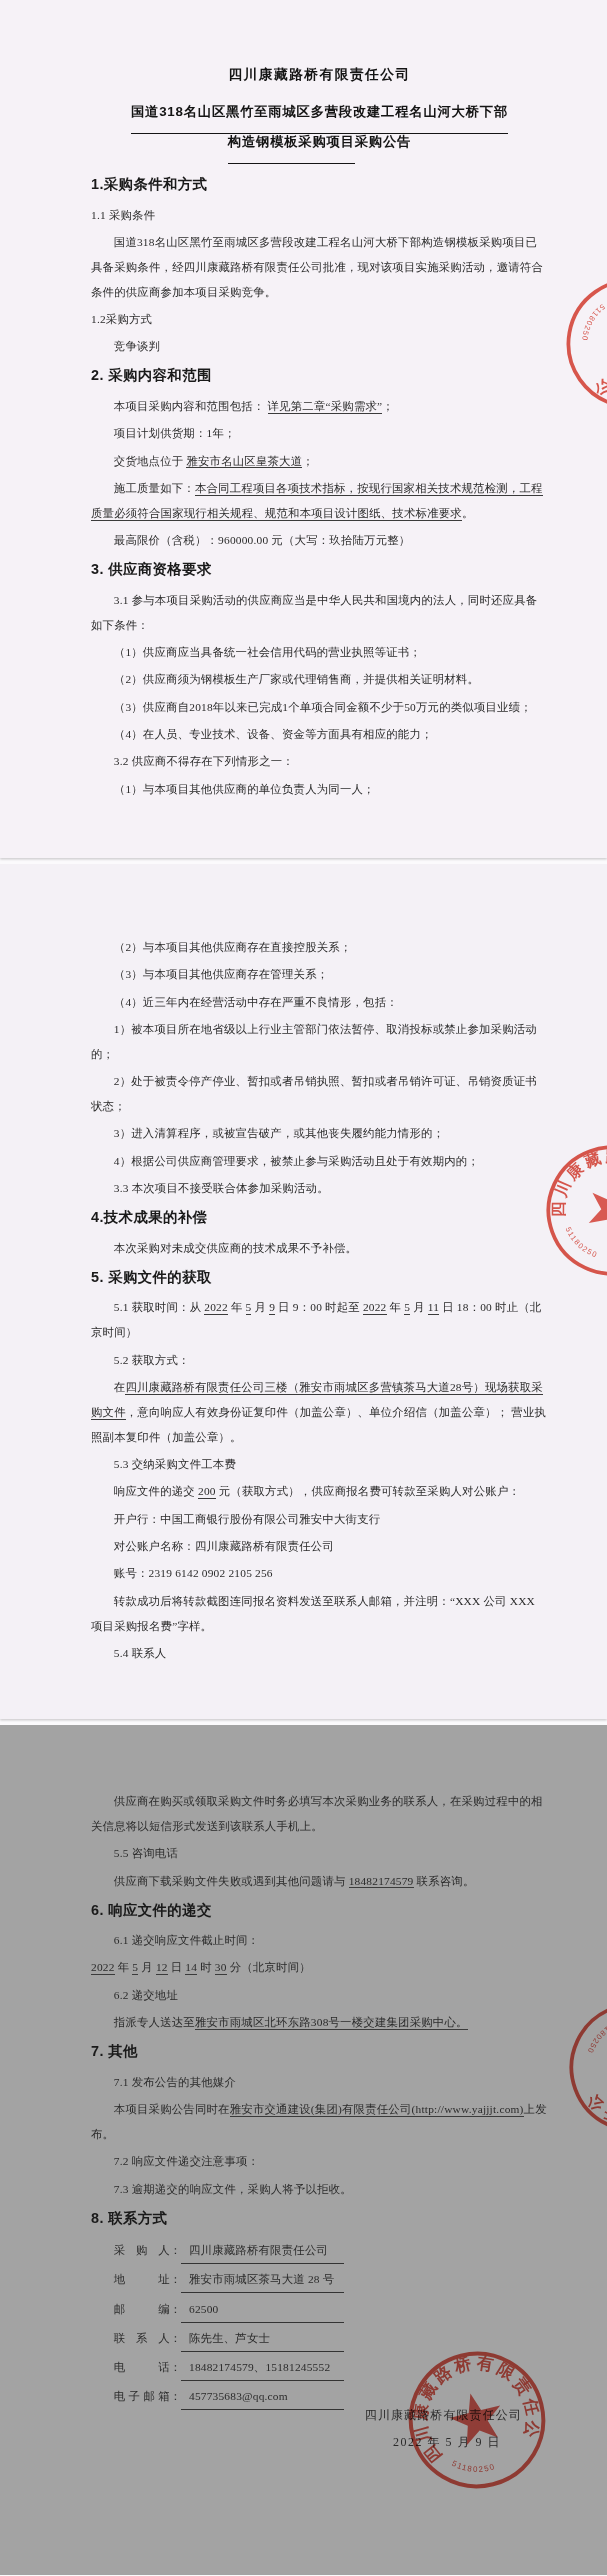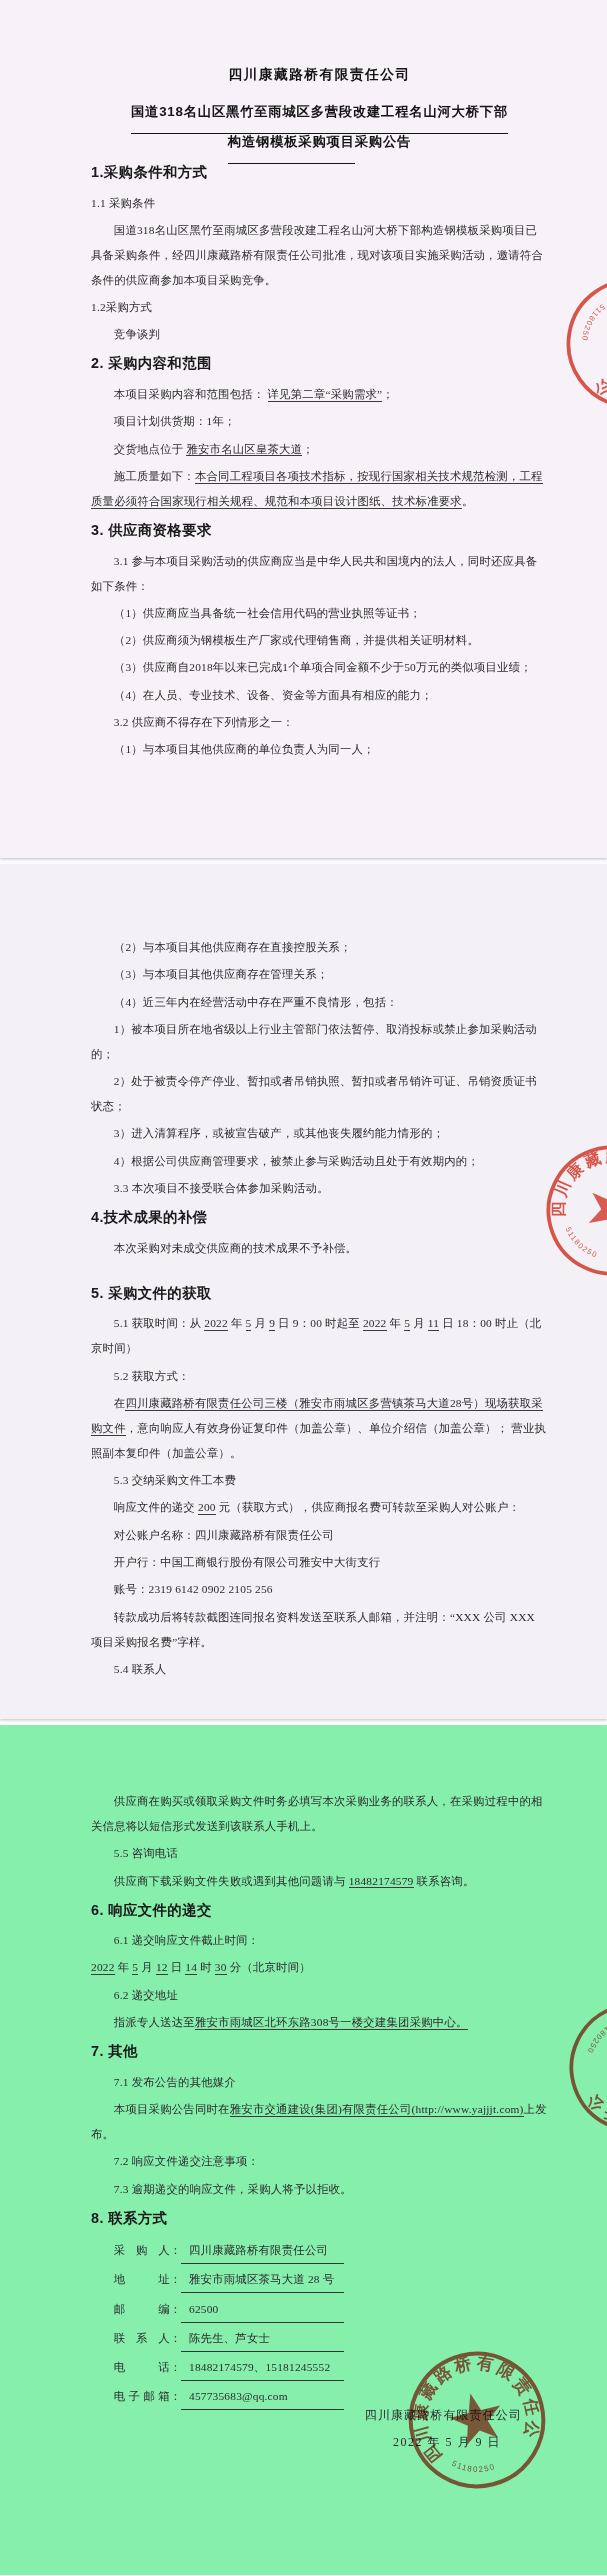--- a/index.html
+++ b/index.html
@@ -1,21 +1,21 @@
 <!DOCTYPE html>
 <html style="font-size:12px"><head>
 <meta charset="utf-8">
 <style>
   html,body{margin:0;padding:0;}
   body{width:607px;background:#fbfafc;font-family:"Liberation Serif","DejaVu Serif",serif;}
   .doc{width:607px;position:relative;}
   .page{position:relative;width:607px;background:#f6f2f7;overflow:hidden;box-shadow:0 1.5px 2.3px rgba(0,0,0,.18);}
   #page1{height:858px;}
   #page2{height:855px;margin-top:6px;background:#f4f1f6;}
-  #page3{height:850px;margin-top:6px;background:#86efac;}
+  #page3{height:850px;margin-top:6px;background:#a3a3a3;}
   .content{position:absolute;left:91px;right:59px;top:0;}
   #page1 .content{padding-top:65px;}
   #page2 .content{padding-top:71px;}
   #page3 .content{padding-top:64px;}
   .para{font-size:11.4px;line-height:25px;margin:0 0 2.3px;color:#2b2b2b;letter-spacing:0.2px;}
   .u{border-bottom:0.8px solid #3b3b3b;padding-bottom:0.8px;}
   .h1{font-family:"Liberation Sans","DejaVu Sans",sans-serif;font-size:14.4px;font-weight:bold;color:#1a1a1a;line-height:21px;margin:6.8px 0 7.6px;letter-spacing:0.4px;}
   .company-title{font-family:"Liberation Sans","DejaVu Sans",sans-serif;font-size:13.7px;font-weight:bold;text-align:center;letter-spacing:1.5px;line-height:20px;margin:0 0 12px;color:#141414;}
   .doc-title-line{font-family:"Liberation Sans","DejaVu Sans",sans-serif;font-size:13.3px;font-weight:bold;text-align:center;line-height:30px;letter-spacing:0.8px;margin:0;color:#141414;}
   .doc-title-line .u{border-bottom:1.5px solid #151515;padding-bottom:14px;}
@@ -34,30 +34,31 @@
 </head>
 <body>
 
 <div class="doc">
 
   <div class="page" id="page1">
     <div class="content">
         <div class="company-title">四川康藏路桥有限责任公司</div>
         <div class="doc-title-line"><span class="u">国道318名山区黑竹至雨城区多营段改建工程名山河大桥下部</span></div>
         <div class="doc-title-line"><span class="u">构造钢模板采购项目</span><span>采购公告</span></div>
-        <div class="h1" style="margin-top: 5px;">1.采购条件和方式</div>
+        <div class="h1" style="margin-top: 17px;">1.采购条件和方式</div>
         <div class="para" style="text-indent: 0em;"><span>1.1 采购条件</span></div>
         <div class="para" style="text-indent: 2em;"><span>国道318名山区黑竹至雨城区多营段改建工程名山河大桥下部构造钢模板采购项目已具备采购条件，经四川康藏路桥有限责任公司批准，现对该项目实施采购活动，邀请符合条件的供应商参加本项目采购竞争。</span></div>
         <div class="para" style="text-indent: 0em;"><span>1.2采购方式</span></div>
         <div class="para" style="text-indent: 2em;"><span>竞争谈判</span></div>
         <div class="h1" style="margin-top: 6px;">2. 采购内容和范围</div>
         <div class="para" style="text-indent: 2em;"><span>本项目采购内容和范围包括： </span><span class="u">详见第二章“采购需求”</span><span>；</span></div>
         <div class="para" style="text-indent: 2em;"><span>项目计划供货期：1年；</span></div>
         <div class="para" style="text-indent: 2em;"><span>交货地点位于 </span><span class="u">雅安市名山区皇茶大道</span><span>；</span></div>
         <div class="para" style="text-indent: 2em;"><span>施工质量如下：</span><span class="u">本合同工程项目各项技术指标，按现行国家相关技术规范检测，工程质量必须符合国家现行相关规程、规范和本项目设计图纸、技术标准要求</span><span>。</span></div>
+        <div class="para" style="text-indent: 2em;"><span>最高限价（含税）：960000.00 元（大写：玖拾陆万元整）</span></div>
         <div class="h1" style="margin-top: 6px;">3.  供应商资格要求</div>
         <div class="para" style="text-indent: 2em;"><span>3.1 参与本项目采购活动的供应商应当是中华人民共和国境内的法人，同时还应具备如下条件：</span></div>
         <div class="para" style="text-indent: 2em; font-family: Liberation Serif, serif;"><span>（1）供应商应当具备统一社会信用代码的营业执照等证书；</span></div>
         <div class="para" style="text-indent: 2em;"><span>（2）供应商须为钢模板生产厂家或代理销售商，并提供相关证明材料。</span></div>
         <div class="para" style="text-indent: 2em;"><span>（3）供应商自2018年以来已完成1个单项合同金额不少于50万元的类似项目业绩；</span></div>
         <div class="para" style="text-indent: 2em;"><span>（4）在人员、专业技术、设备、资金等方面具有相应的能力；</span></div>
         <div class="para" style="text-indent: 2em;"><span>3.2 供应商不得存在下列情形之一：</span></div>
         <div class="para" style="text-indent: 2em;"><span>（1）与本项目其他供应商的单位负责人为同一人；</span></div>
       </div>
     <svg class="seal seal-edge1" viewBox="0 0 200 200">
@@ -72,28 +73,28 @@
         <div class="para" style="text-indent: 2em;"><span>（2）与本项目其他供应商存在直接控股关系；</span></div>
         <div class="para" style="text-indent: 2em;"><span>（3）与本项目其他供应商存在管理关系；</span></div>
         <div class="para" style="text-indent: 2em;"><span>（4）近三年内在经营活动中存在严重不良情形，包括：</span></div>
         <div class="para" style="text-indent: 2em;"><span>1）被本项目所在地省级以上行业主管部门依法暂停、取消投标或禁止参加采购活动的；</span></div>
         <div class="para" style="text-indent: 2em;"><span>2）处于被责令停产停业、暂扣或者吊销执照、暂扣或者吊销许可证、吊销资质证书状态；</span></div>
         <div class="para" style="text-indent: 2em;"><span>3）进入清算程序，或被宣告破产，或其他丧失履约能力情形的；</span></div>
         <div class="para" style="text-indent: 2em;"><span>4）根据公司供应商管理要求，被禁止参与采购活动且处于有效期内的；</span></div>
         <div class="para" style="text-indent: 2em;"><span>3.3 本次项目不接受联合体参加采购活动。</span></div>
         <div class="h1" style="margin-top: 6px;">4.技术成果的补偿</div>
         <div class="para" style="text-indent: 2em; margin-top: 4.6px;"><span>本次采购对未成交供应商的技术成果不予补偿。</span></div>
-        <div class="h1" style="margin-top: 22px;">5. 采购文件的获取</div>
+        <div class="h1" style="margin-top: 6px;">5. 采购文件的获取</div>
         <div class="para" style="text-indent: 2em;"><span>5.1 获取时间：从 </span><span class="u">2022</span><span> 年 </span><span class="u">5</span><span> 月 </span><span class="u">9</span><span> 日 9：00 时起至 </span><span class="u">2022</span><span> 年 </span><span class="u">5</span><span> 月 </span><span class="u">11</span><span> 日 18：00 时止（北京时间）</span></div>
         <div class="para" style="text-indent: 2em;"><span>5.2 获取方式：</span></div>
         <div class="para" style="text-indent: 2em;"><span>在</span><span class="u">四川康藏路桥有限责任公司三楼（雅安市雨城区多营镇茶马大道28号）现场获取采购文件</span><span>，意向响应人有效身份证复印件（加盖公章）、单位介绍信（加盖公章）； 营业执照副本复印件（加盖公章）。</span></div>
         <div class="para" style="text-indent: 2em;"><span>5.3 交纳采购文件工本费</span></div>
         <div class="para" style="text-indent: 2em;"><span>响应文件的递交 </span><span class="u">200</span><span> 元（获取方式），供应商报名费可转款至采购人对公账户：</span></div>
+        <div class="para" style="text-indent: 2em;"><span>开户行：中国工商银行股份有限公司雅安中大街支行</span></div>
         <div class="para" style="text-indent: 2em;"><span>对公账户名称：四川康藏路桥有限责任公司</span></div>
-        <div class="para" style="text-indent: 2em;"><span>开户行：中国工商银行股份有限公司雅安中大街支行</span></div>
         <div class="para" style="text-indent: 2em;"><span>账号：2319 6142 0902 2105 256</span></div>
         <div class="para" style="text-indent: 2em;"><span>转款成功后将转款截图连同报名资料发送至联系人邮箱，并注明：“XXX 公司 XXX 项目采购报名费”字样。</span></div>
         <div class="para" style="text-indent: 2em;"><span>5.4 联系人</span></div>
       </div>
     <svg class="seal seal-edge2" viewBox="0 0 200 200">
       <g transform="rotate(25,100,100)">
           <use href="#sealG"></use>
         </g>
     </svg>
   </div>

